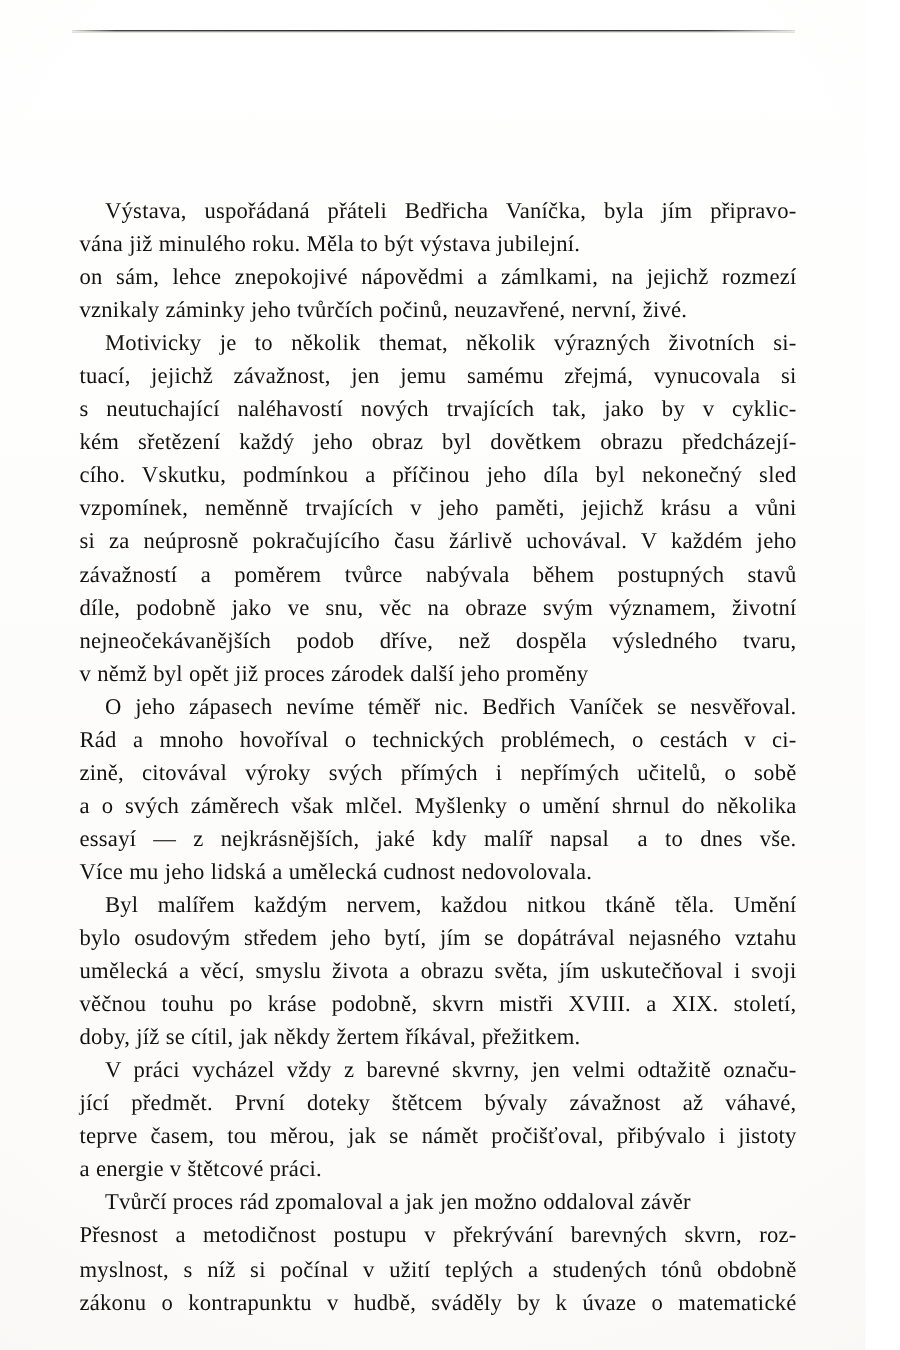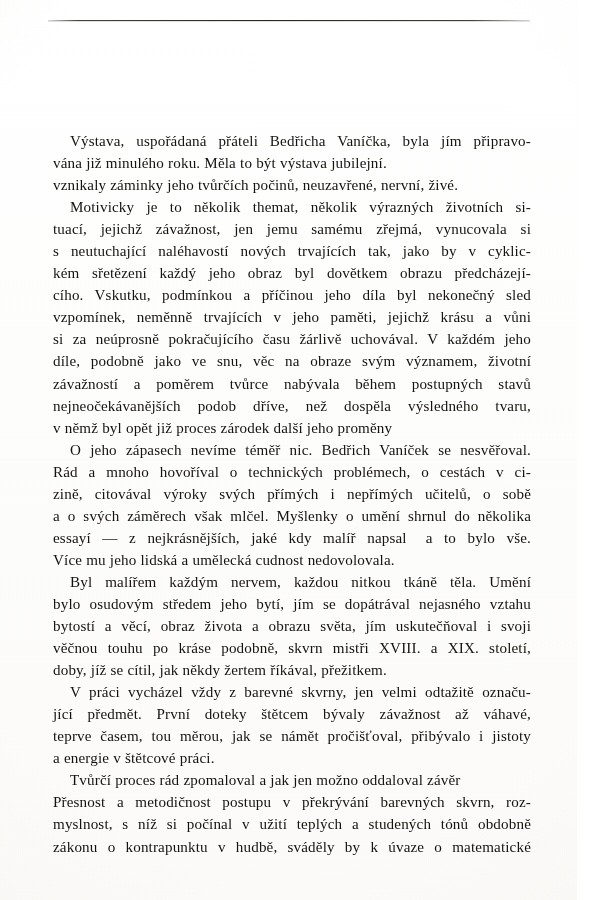--- a/index.html
+++ b/index.html
@@ -93,50 +93,51 @@
   <div class="top-rule"></div>
 
   <div class="textblock">
 
     <p class="para">
       <span class="ln first">Výstava, uspořádaná přáteli Bedřicha Vaníčka, byla jím připravo-</span>
       <span class="ln last">vána již minulého roku. Měla to být výstava jubilejní.</span>
     </p>
 
     <p class="para">
+      <span class="ln">on sám, lehce znepokojivé nápovědmi a zámlkami, na jejichž rozmezí</span>
       <span class="ln last">vznikaly záminky jeho tvůrčích počinů, neuzavřené, nervní, živé.</span>
     </p>
 
     <p class="para">
       <span class="ln first">Motivicky je to několik themat, několik výrazných životních si-</span>
       <span class="ln">tuací, jejichž závažnost, jen jemu samému zřejmá, vynucovala si</span>
       <span class="ln">s neutuchající naléhavostí nových trvajících tak, jako by v cyklic-</span>
       <span class="ln">kém sřetězení každý jeho obraz byl dovětkem obrazu předcházejí-</span>
       <span class="ln">cího. Vskutku, podmínkou a příčinou jeho díla byl nekonečný sled</span>
       <span class="ln">vzpomínek, neměnně trvajících v jeho paměti, jejichž krásu a vůni</span>
       <span class="ln">si za neúprosně pokračujícího času žárlivě uchovával. V každém jeho</span>
+      <span class="ln">závažností a poměrem tvůrce nabývala během postupných stavů</span>
       <span class="ln">díle, podobně jako ve snu, věc na obraze svým významem, životní</span>
-      <span class="ln">závažností a poměrem tvůrce nabývala během postupných stavů</span>
       <span class="ln">nejneočekávanějších podob dříve, než dospěla výsledného tvaru,</span>
       <span class="ln last">v němž byl opět již proces zárodek další jeho proměny</span>
     </p>
 
     <p class="para">
       <span class="ln first">O jeho zápasech nevíme téměř nic. Bedřich Vaníček se nesvěřoval.</span>
       <span class="ln">Rád a mnoho hovoříval o technických problémech, o cestách v ci-</span>
       <span class="ln">zině, citovával výroky svých přímých i nepřímých učitelů, o sobě</span>
       <span class="ln">a o svých záměrech však mlčel. Myšlenky o umění shrnul do několika</span>
-      <span class="ln"><span>essayí — z nejkrásnějších, jaké kdy malíř napsal</span><span class="gap-dash"></span><span>a to bylo vše.</span></span>
+      <span class="ln"><span>essayí — z nejkrásnějších, jaké kdy malíř napsal</span><span class="gap-dash"></span><span>a to dnes vše.</span></span>
       <span class="ln last">Více mu jeho lidská a umělecká cudnost nedovolovala.</span>
     </p>
 
     <p class="para">
       <span class="ln first">Byl malířem každým nervem, každou nitkou tkáně těla. Umění</span>
       <span class="ln">bylo osudovým středem jeho bytí, jím se dopátrával nejasného vztahu</span>
-      <span class="ln">bytostí a věcí, obraz života a obrazu světa, jím uskutečňoval i svoji</span>
+      <span class="ln">umělecká a věcí, smyslu života a obrazu světa, jím uskutečňoval i svoji</span>
       <span class="ln">věčnou touhu po kráse podobně, skvrn mistři XVIII. a XIX. století,</span>
       <span class="ln last">doby, jíž se cítil, jak někdy žertem říkával, přežitkem.</span>
     </p>
 
     <p class="para">
       <span class="ln first">V práci vycházel vždy z barevné skvrny, jen velmi odtažitě označu-</span>
       <span class="ln">jící předmět. První doteky štětcem bývaly závažnost až váhavé,</span>
       <span class="ln">teprve časem, tou měrou, jak se námět pročišťoval, přibývalo i jistoty</span>
       <span class="ln last">a energie v štětcové práci.</span>
     </p>

